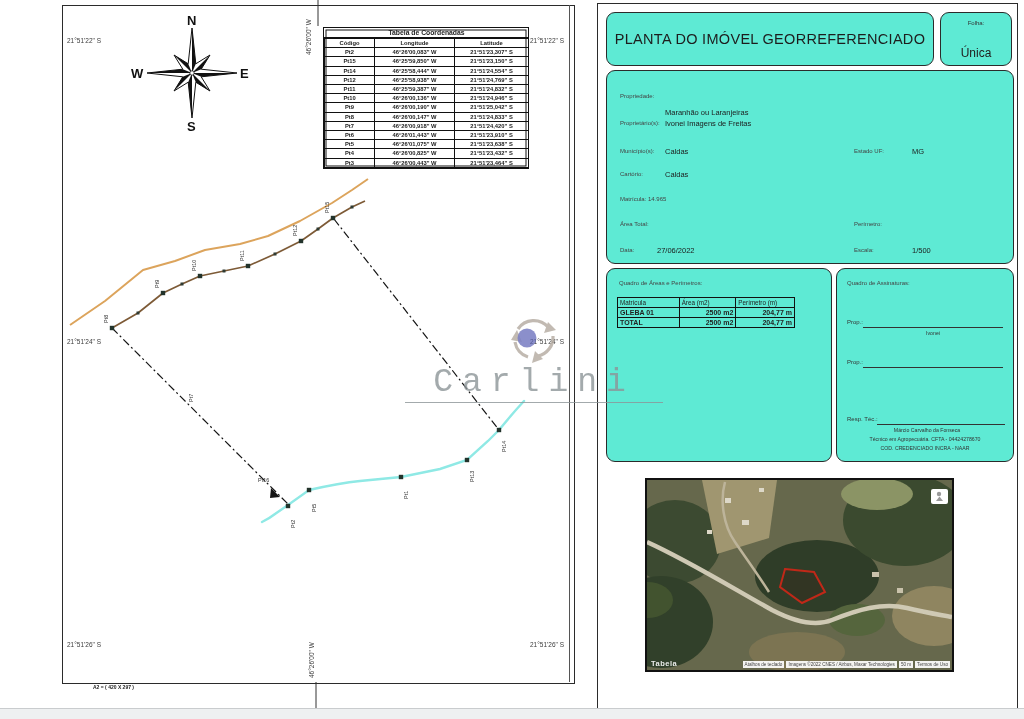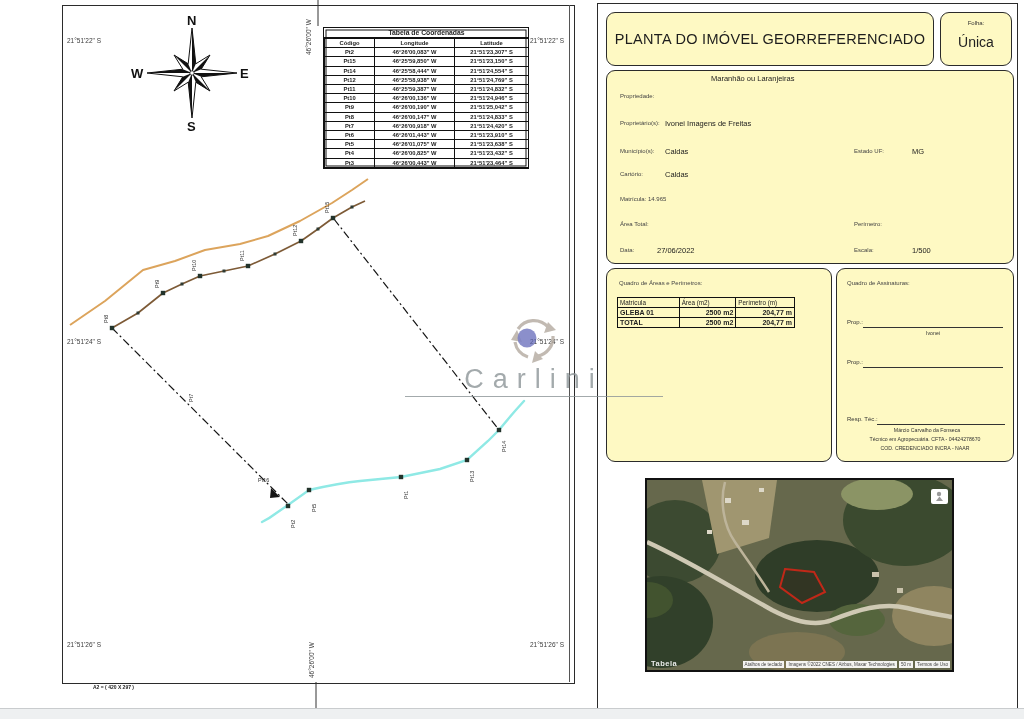--- a/index.html
+++ b/index.html
@@ -16,47 +16,47 @@
   .rot{transform:rotate(-90deg);transform-origin:left top;}
   
   .cdir{font-size:13px;font-weight:bold;color:#111;}
   
   #coord-table{left:323px;top:27px;width:204px;border:1.5px solid #111;box-shadow:0 0 0 1.5px #fff inset,0 0 0 2.5px #111 inset;}
   #coord-table table{border-collapse:collapse;width:100%;table-layout:fixed;}
   #coord-table caption{font-size:6.8px;font-weight:bold;padding:1px 0;border-bottom:1px solid #111;caption-side:top;}
   #coord-table th,#coord-table td{border:1px solid #111;font-size:5.8px;font-weight:bold;
       text-align:center;padding:0;height:8.2px;line-height:8.2px;white-space:nowrap;overflow:hidden;}
   
-  .rbox{border:1.5px solid #2b2b2b;border-radius:9px;background:#fef9c3;}
+  .rbox{border:1.5px solid #2b2b2b;border-radius:9px;background:#5eead4;}
   #title-box{left:606px;top:12px;width:326px;height:52px;display:flex;align-items:center;justify-content:center;}
   #title-box div{font-size:14.5px;font-weight:500;letter-spacing:.3px;color:#1d1d1d;}
   #folha-box{left:940px;top:12px;width:70px;height:52px;text-align:center;}
   #folha-box .l{font-size:6px;color:#333;margin-top:7px;}
-  #folha-box .v{font-size:14px;color:#222;margin-top:8px;}
+  #folha-box .v{font-size:12px;color:#222;margin-top:20px;}
   #info-box{left:606px;top:70px;width:406px;height:192px;}
   .flab{font-size:6px;color:#444;}
   .fval{font-size:7.5px;color:#1c1c1c;}
   #areas-box{left:606px;top:268px;width:224px;height:192px;}
   #areas-title,#sign-title{font-size:6px;color:#444;position:absolute;}
   #areas-table{position:absolute;left:10px;top:28px;width:178px;border-collapse:collapse;}
   #areas-table th{font-size:6.3px;font-weight:normal;text-align:left;padding:1px 2px;border:1.5px solid #111;}
   #areas-table td{font-size:7px;font-weight:bold;padding:1px 2px;border:1.5px solid #111;white-space:nowrap;}
   #areas-table td.num{text-align:right;}
   #sign-box{left:836px;top:268px;width:176px;height:192px;}
   .sig-label{font-size:6px;color:#333;}
   .sig-line{border-bottom:1px solid #333;}
   .sig-small{font-size:5.2px;color:#333;text-align:center;white-space:nowrap;}
   
   #sat-box{left:645px;top:478px;width:305px;height:190px;border:2px solid #111;overflow:hidden;background:#66684c;}
   #sat-google{position:absolute;left:4px;bottom:2px;font-size:7.5px;font-weight:bold;color:#fff;opacity:.9;letter-spacing:.5px;}
   #sat-attr{position:absolute;right:2px;bottom:2px;display:flex;gap:2px;}
   #sat-attr div{background:rgba(255,255,255,.92);color:#444;font-size:4.6px;padding:0 2px;line-height:7px;white-space:nowrap;}
   
   #watermark{left:405px;top:312px;width:258px;text-align:center;opacity:.8;pointer-events:none;z-index:60;}
-  #wm-name{font-family:Liberation Sans, sans-serif;font-size:27px;color:#8d9598;letter-spacing:9px;margin-top:0;}
+  #wm-name{font-family:Liberation Mono, monospace;font-size:33px;color:#8d9598;letter-spacing:9px;margin-top:0;}
   #wm-rule{border-top:1px solid #8d9598;margin:1px 0 2px 0;}
   #wm-sub{font-family:"Liberation Serif",serif;font-size:12px;color:#99a2a4;letter-spacing:5px;}
   #format-note{left:93px;top:684px;font-size:5px;font-weight:bold;color:#222;}
   svg{display:block;}
   #draw-svg{position:absolute;left:0;top:0;z-index:5;pointer-events:none;}
 </style>
 </head>
 <body>
 
 <div id="stage">
@@ -249,21 +249,21 @@
   <div class="abs rbox" id="title-box">
     <div>PLANTA DO IMÓVEL GEORREFERENCIADO</div>
   </div>
   <div class="abs rbox" id="folha-box">
     <div class="l">Folha:</div>
     <div class="v">Única</div>
   </div>
 
   <div class="abs rbox" id="info-box">
     <div class="abs flab" style="left:13px;top:22px;">Propriedade:</div>
-    <div class="abs fval" style="left:58px;top:3px;margin-left:46px;">Maranhão ou Laranjeiras</div>
+    <div class="abs fval" style="left:58px;top:37px;">Maranhão ou Laranjeiras</div>
     <div class="abs flab" style="left:13px;top:49px;">Proprietário(s):</div>
     <div class="abs fval" style="left:58px;top:48px;">Ivonei Imagens de Freitas</div>
     <div class="abs flab" style="left:13px;top:77px;">Município(s):</div>
     <div class="abs fval" style="left:58px;top:76px;">Caldas</div>
     <div class="abs flab" style="left:247px;top:77px;">Estado UF:</div>
     <div class="abs fval" style="left:305px;top:76px;">MG</div>
     <div class="abs flab" style="left:13px;top:100px;">Cartório:</div>
     <div class="abs fval" style="left:58px;top:99px;">Caldas</div>
     <div class="abs flab" style="left:13px;top:125px;">Matrícula: 14.965</div>
     <div class="abs flab" style="left:13px;top:150px;">Área Total:</div>

